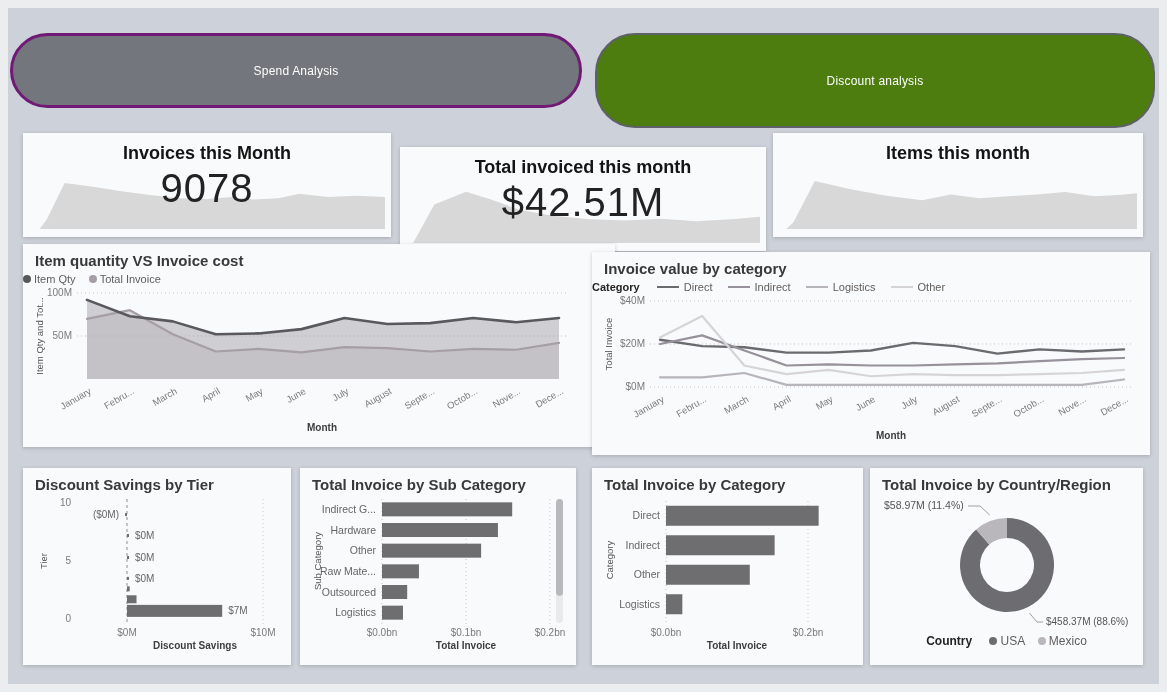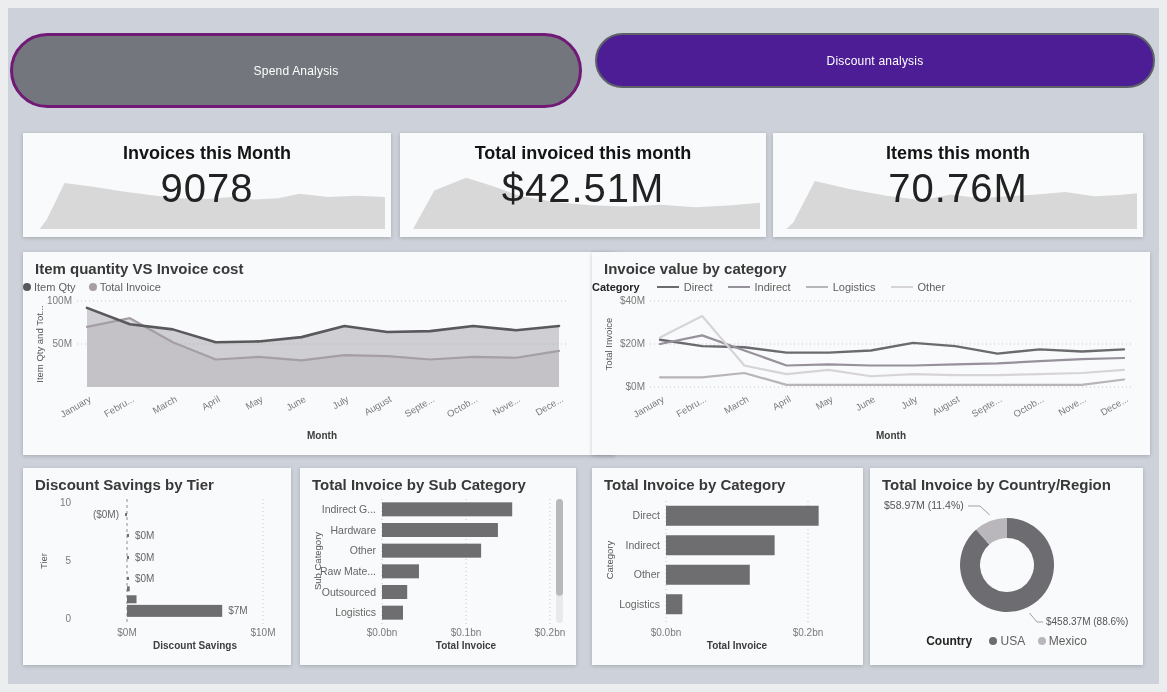--- a/index.html
+++ b/index.html
@@ -1,30 +1,30 @@
 <!DOCTYPE html>
 <html><head>
 <meta charset="utf-8">
 <style>
   html,body{margin:0;padding:0}
   body{width:1167px;height:692px;background:#ecedee;font-family:"Liberation Sans",sans-serif;position:relative;overflow:hidden}
   .canvas{position:absolute;left:8px;top:8px;width:1151px;height:676px;background:#cdd2da}
   .pill{position:absolute;border-radius:40px;color:#fff;font-size:12px;display:flex;align-items:center;justify-content:center;cursor:pointer;box-sizing:border-box;letter-spacing:.2px}
   .pill-spend{left:2px;top:25px;width:572px;height:75px;background:#73767c;border:3px solid #701a75}
-  .pill-discount{left:587px;top:25px;width:560px;height:55px;background:#4c1d95;border:2px solid #5e6167}
+  .pill-discount{left:587px;top:25px;width:560px;height:95px;background:#4d7c0f;border:2px solid #5e6167}
   .card{position:absolute;background:#f9fafb;border-radius:0;box-shadow:0 1px 4px rgba(0,0,0,.20)}
   
   .kpi1{left:15px;top:125px;width:368px;height:104px}
-  .kpi2{left:392px;top:125px;width:366px;height:104px}
+  .kpi2{left:392px;top:139px;width:366px;height:104px}
   .kpi3{left:765px;top:125px;width:370px;height:104px}
   .kpi-title{position:absolute;top:10px;width:100%;text-align:center;font-weight:bold;font-size:18px;color:#141414}
   .kpi-value{position:absolute;top:33px;width:100%;text-align:center;font-weight:normal;font-size:40px;color:#232222;letter-spacing:1px}
   .spark{position:absolute;left:6px;bottom:8px;width:calc(100% - 12px);height:64px}
   
-  .mid-left{left:15px;top:244px;width:592px;height:203px}
+  .mid-left{left:15px;top:236px;width:592px;height:203px}
   .mid-right{left:584px;top:244px;width:558px;height:203px}
   .b1{left:15px;top:460px;width:268px;height:197px}
   .b2{left:292px;top:460px;width:276px;height:197px}
   .b3{left:584px;top:460px;width:271px;height:197px}
   .b4{left:862px;top:460px;width:273px;height:197px}
   .chart-title{padding:8px 12px 0 12px;font-size:15px;color:#3a3939;font-weight:600}
   .legend{padding:4px 12px 0 0;font-size:11px;color:#605e5c;white-space:nowrap}
   .legend b{color:#252423;margin-right:2px}
   .dot{display:inline-block;width:8px;height:8px;border-radius:50%;vertical-align:middle;margin:0 3px 2px 10px;background:#888}
   .dot.first{margin-left:0}
@@ -55,21 +55,20 @@
         <polygon points="2,100 8,40 17,20 24,32 32,48 42,58 52,63 62,65 72,62 82,66 92,63 100,59 100,100 2,100" fill="#d8d8d8"></polygon>
       </svg>
     <div class="kpi-title">Total invoiced this month</div>
     <div class="kpi-value">$42.51M</div>
   </div>
   <div class="card kpi3">
     <svg class="spark" id="spark2" viewBox="0 0 100 100" preserveAspectRatio="none">
         <polygon points="2,100 4,90 10,25 20,38 30,48 40,55 48,46 56,52 64,49 72,46 80,42 88,49 95,47 100,44 100,100 2,100" fill="#d8d8d8"></polygon>
       </svg>
     <div class="kpi-title">Items this month</div>
-    <div class="kpi-value">70.76M</div>
   </div>
 
   <div class="card mid-left">
     <div class="chart-title">Item quantity VS Invoice cost</div>
     <div class="legend">
       <span><span class="dot first" style="background: rgb(89, 88, 92);"></span><span>Item Qty</span></span>
       <span><span class="dot" style="background: rgb(165, 158, 166);"></span><span>Total Invoice</span></span>
     </div>
     <svg class="plot" id="chart0" width="540" height="150">
         <line x1="44" y1="51" x2="534" y2="51" stroke="#c5c5c5" stroke-dasharray="1 3"></line>

